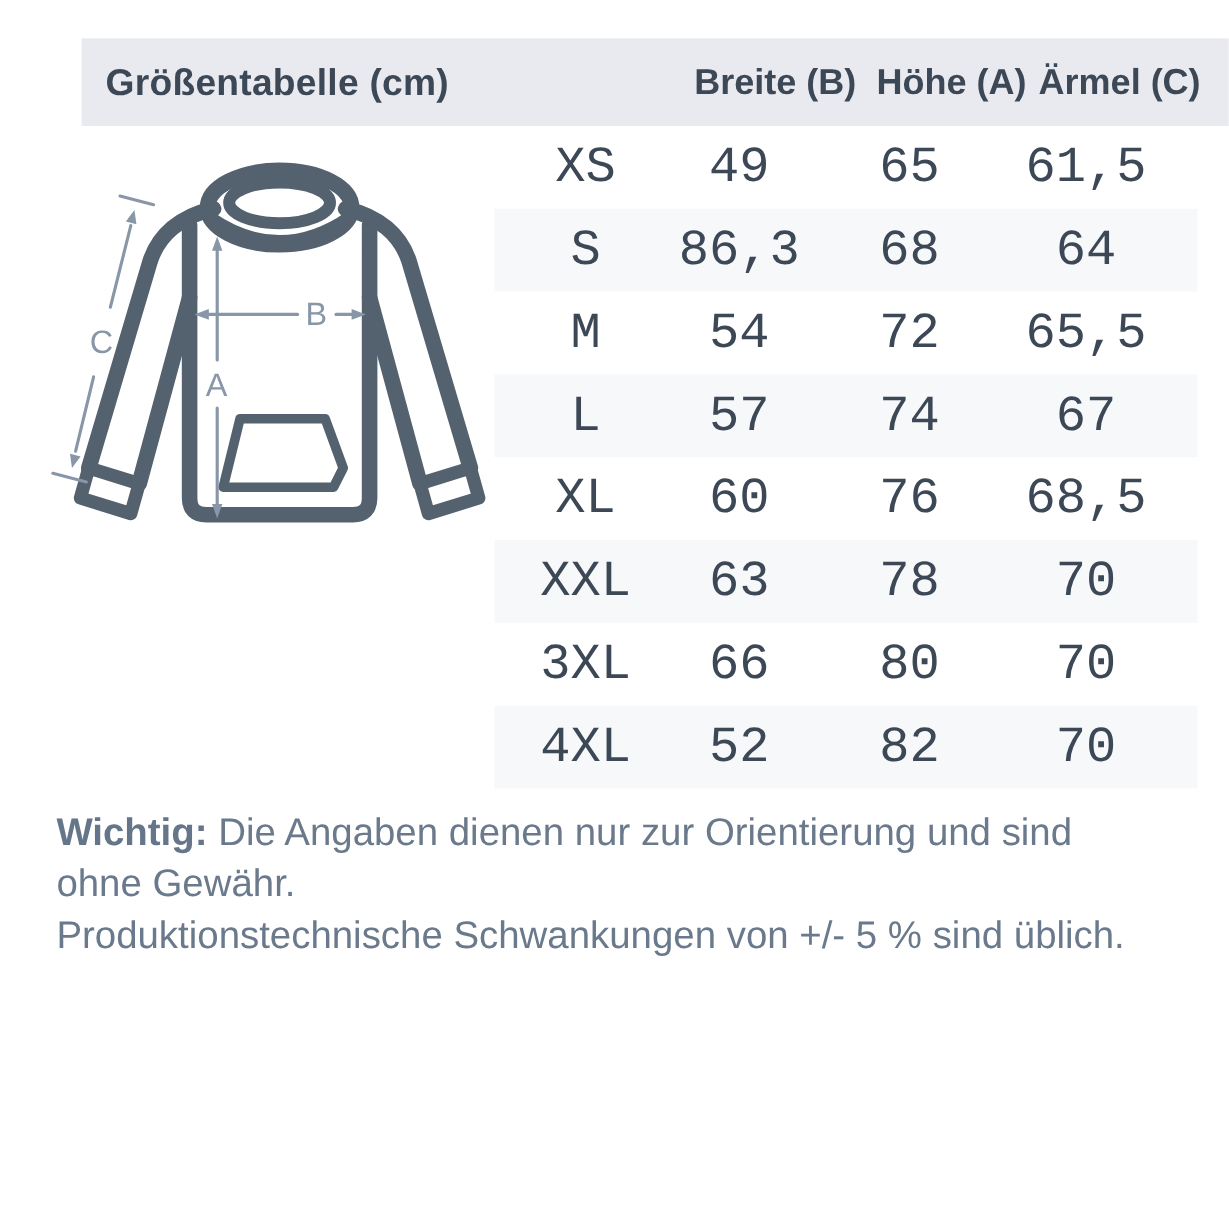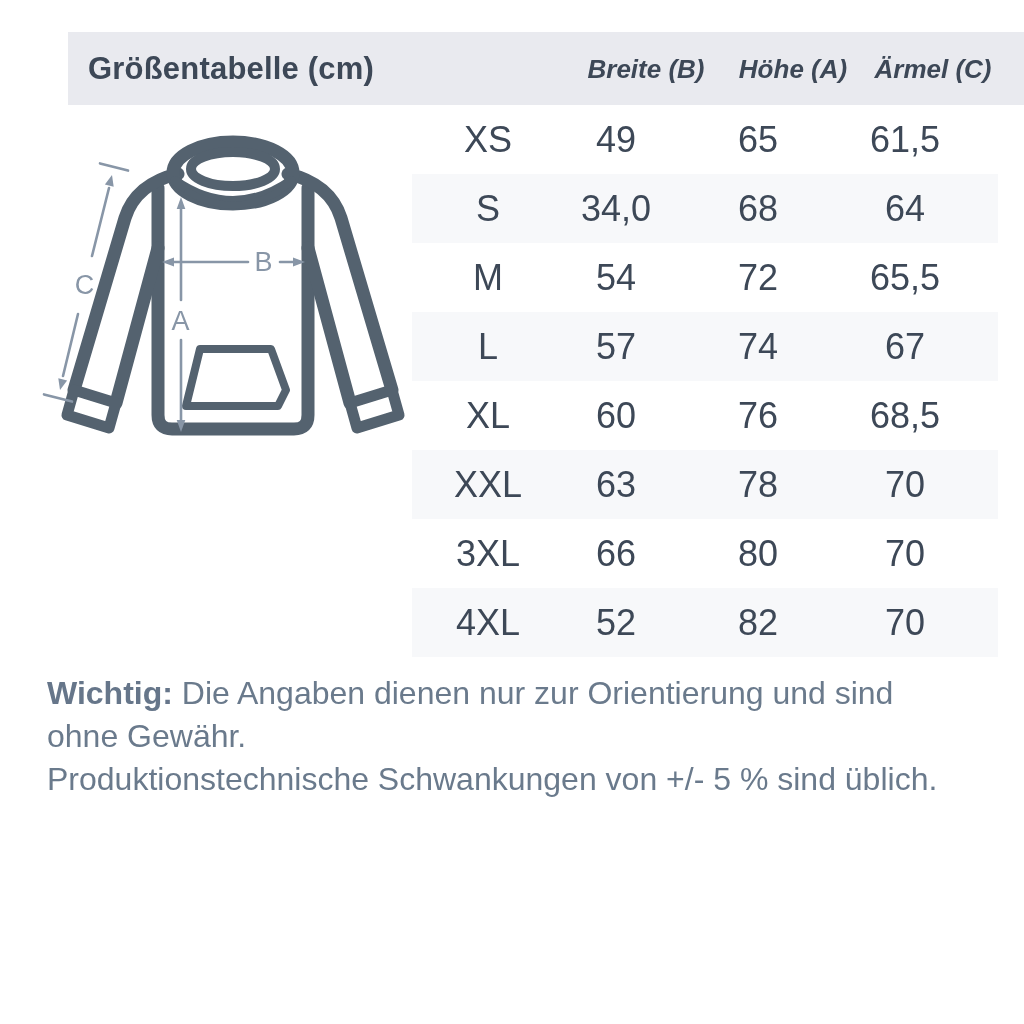--- a/index.html
+++ b/index.html
@@ -4,31 +4,31 @@
 <style>
   html,body{margin:0;padding:0;background:#ffffff;}
   body{width:1024px;height:1024px;font-family:"Liberation Sans", sans-serif;}
   .canvas{position:relative;width:1024px;height:1024px;background:#ffffff;overflow:hidden;}
 
   
   .band{position:absolute;left:28px;top:32px;width:970px;height:73px;background:#e9eaef;margin-left:40px;}
   .band h1{position:absolute;left:20px;top:50%;transform:translateY(-50%);
     margin:0;font-size:31px;font-weight:bold;color:#3d4857;letter-spacing:.2px;}
   .col-h{position:absolute;top:50%;transform:translate(-50%,-50%);
-    font-size:26px;font-weight:bold;color:#3d4857;white-space:nowrap;font-style:italic;}
+    font-size:30px;font-weight:bold;color:#3d4857;white-space:nowrap;}
   .col-h.h0{left:578px;}
   .col-h.h1{left:725px;}
   .col-h.h2{left:865px;}
 
   
   .rows{position:absolute;left:412px;top:105px;width:586px;}
   .trow{position:relative;height:69px;background:transparent;}
   .trow.alt{background:#f7f8fa;}
   .cell{position:absolute;top:50%;transform:translate(-50%,-50%);
-    font-size:36px;color:#3d4857;white-space:nowrap;}
+    font-size:42px;color:#3d4857;white-space:nowrap;font-family:Liberation Mono, monospace;}
   .cell.c0{left:76px;}
   .cell.c1{left:204px;}
   .cell.c2{left:346px;}
   .cell.c3{left:493px;}
 
   
   .hoodie{position:absolute;left:28px;top:118px;width:400px;height:345px;}
   .hoodie .outline{stroke:#54626f;fill:none;stroke-linecap:round;stroke-linejoin:round;}
   .hoodie .dim{stroke:#8896a7;stroke-width:2.6;fill:none;stroke-linecap:round;}
   .hoodie .dimfill{fill:#8896a7;stroke:none;}
@@ -102,21 +102,21 @@
 
   <div class="rows" id="rows">
       <div class="trow">
         <span class="cell c0">XS</span>
         <span class="cell c1">49</span>
         <span class="cell c2">65</span>
         <span class="cell c3">61,5</span>
       </div>
       <div class="trow alt">
         <span class="cell c0">S</span>
-        <span class="cell c1">34,0</span>
+        <span class="cell c1">86,3</span>
         <span class="cell c2">68</span>
         <span class="cell c3">64</span>
       </div>
       <div class="trow">
         <span class="cell c0">M</span>
         <span class="cell c1">54</span>
         <span class="cell c2">72</span>
         <span class="cell c3">65,5</span>
       </div>
       <div class="trow alt">

